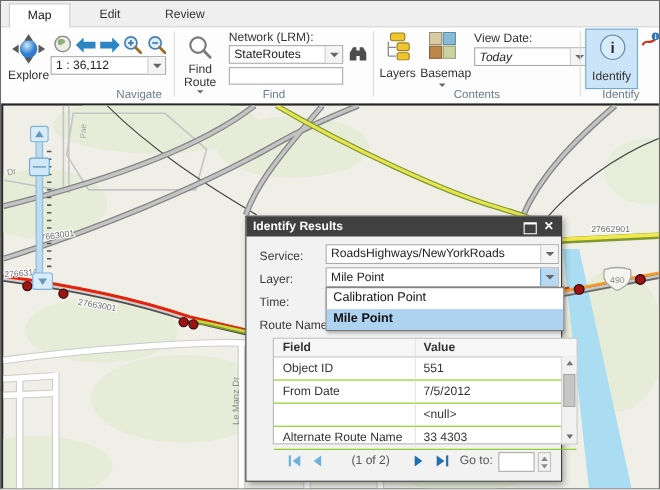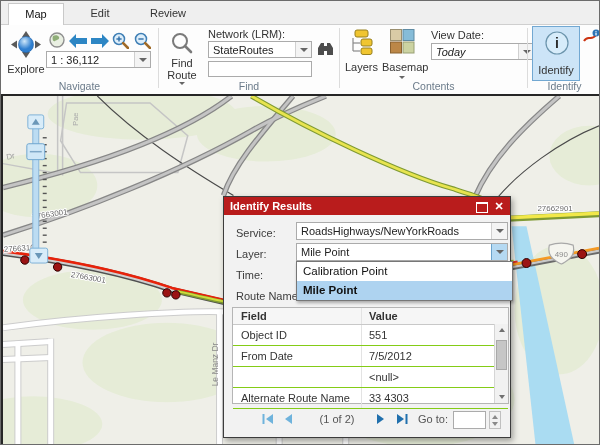--- a/index.html
+++ b/index.html
@@ -24,28 +24,28 @@
   .bigbtn{position:absolute;text-align:center;font-size:11px;color:#333;}
   .bigbtn.selected{background:#cce4f7;border:1px solid #72a8d2;box-sizing:border-box;}
   .txtinput{position:absolute;background:#fff;border:1px solid #ababab;box-sizing:border-box;font-size:11px;padding:1px 3px;font-family:"Liberation Sans",sans-serif;}
   
   .map{position:absolute;left:0;top:93px;width:600px;height:352px;box-sizing:border-box;border:2px solid #262626;background:#efefe8;}
   .map svg{display:block;}
   svg text{font-family:"Liberation Sans",sans-serif;}
   .maplabel{font-size:8px;fill:#6a6a6a;stroke:#ffffff;stroke-width:2px;paint-order:stroke;}
   
   .dialog{position:absolute;left:220px;top:100px;width:288px;height:242px;background:#f2f2f2;border:1px solid #3c3c3c;box-shadow:2px 3px 6px rgba(0,0,0,.35);box-sizing:border-box;}
-  .dlg-title{position:absolute;left:0;top:0;right:0;height:18px;background:#b91c1c;color:#fff;font-size:11px;font-weight:bold;line-height:18px;padding-left:6px;box-sizing:border-box;}
+  .dlg-title{position:absolute;left:0;top:0;right:0;height:18px;background:#404040;color:#fff;font-size:11px;font-weight:bold;line-height:18px;padding-left:6px;box-sizing:border-box;}
   .dlg-max{position:absolute;right:22px;top:5px;width:10px;height:8px;border:1px solid #fff;border-top:2px solid #fff;}
   .dlg-close{position:absolute;right:5px;top:2px;width:12px;height:14px;color:#fff;font-size:11px;font-weight:bold;line-height:14px;text-align:center;}
   .dlg-lbl{position:absolute;font-size:11px;color:#3b3b3b;}
   .list{position:absolute;left:72px;top:64px;width:217px;background:#fff;border:1px solid #777;box-sizing:border-box;box-shadow:1px 2px 3px rgba(0,0,0,.3);z-index:5;}
   .list .opt{height:19px;line-height:19px;font-size:11.5px;color:#111;padding-left:6px;}
   .list .opt.sel{background:#aed3f0;font-weight:bold;}
-  .table{position:absolute;left:8px;top:110px;width:277px;height:97px;background:#fff;border:1px solid #b5b5b5;box-sizing:border-box;font-size:11px;color:#333;}
+  .table{position:absolute;left:24px;top:110px;width:277px;height:97px;background:#fff;border:1px solid #b5b5b5;box-sizing:border-box;font-size:11px;color:#333;}
   .trow{position:relative;height:20px;line-height:20px;border-bottom:1px solid #84cc16;}
   .thead{height:16px;line-height:16px;background:#f6f6f6;border-bottom:1px solid #c8c8c8;font-weight:bold;}
   .c1{position:absolute;left:8px;top:0;width:120px;white-space:nowrap;overflow:hidden;}
   .c2{position:absolute;left:136px;top:0;width:110px;white-space:nowrap;overflow:hidden;}
   .coldiv{position:absolute;left:128px;top:0;bottom:0;width:1px;background:#e3e3e3;}
   .vscroll{position:absolute;right:0;top:16px;width:14px;bottom:0;background:#f1f1f1;border-left:1px solid #d5d5d5;box-sizing:border-box;}
   .sbtn{position:absolute;left:0;right:0;height:13px;background:#f1f1f1;}
   .thumb{position:absolute;left:1px;right:1px;top:16px;height:30px;background:#c6c6c6;border:1px solid #a9a9a9;box-sizing:border-box;}
   .tri-up-s{position:absolute;left:50%;top:4px;margin-left:-3px;width:0;height:0;border-left:3px solid transparent;border-right:3px solid transparent;border-bottom:4px solid #707070;}
   .tri-dn-s{position:absolute;left:50%;top:5px;margin-left:-3px;width:0;height:0;border-left:3px solid transparent;border-right:3px solid transparent;border-top:4px solid #707070;}
@@ -108,21 +108,21 @@
         <circle cx="7" cy="7" r="5.5" fill="#ddeefa" stroke="#3f7fb5" stroke-width="1.5"></circle>
         <line x1="11.2" y1="11.2" x2="16" y2="16" stroke="#a06a28" stroke-width="2.6" stroke-linecap="round"></line>
         <line x1="4.4" y1="7" x2="9.6" y2="7" stroke="#2d6da8" stroke-width="1.4"></line>
         </svg></span>
     <div class="combo" style="left:45px;top:26px;width:105px;height:17px;padding-left:24px;">
       <span class="val">1 : 36,112</span>
       <span class="ddbtn">
           <span class="tri-down"></span>
         </span>
     </div>
-    <div class="grouplabel" style="left:0;width:157px;">Navigate</div>
+    <div class="grouplabel" style="left:0;width:157px;padding-left:47px;">Navigate</div>
     <div class="rsep" style="left:157px;"></div>
 
     <div class="bigbtn" style="left:162px;top:4px;width:38px;height:58px;">
       <span class="iconbtn" style="left:7px;top:2px;">
         <svg width="24" height="24" viewBox="0 0 24 24">
           <circle cx="10" cy="10" r="7" fill="#fdfdfd" stroke="#7a7a7a" stroke-width="2"></circle>
           <line x1="15" y1="15" x2="21" y2="21" stroke="#7a7a7a" stroke-width="2.6" stroke-linecap="round"></line>
           </svg></span>
       <span class="lbl" style="position:absolute;left:0;right:0;top:28px;">Find</span>
       <span class="lbl" style="position:absolute;left:0;right:0;top:40px;">Route</span>

